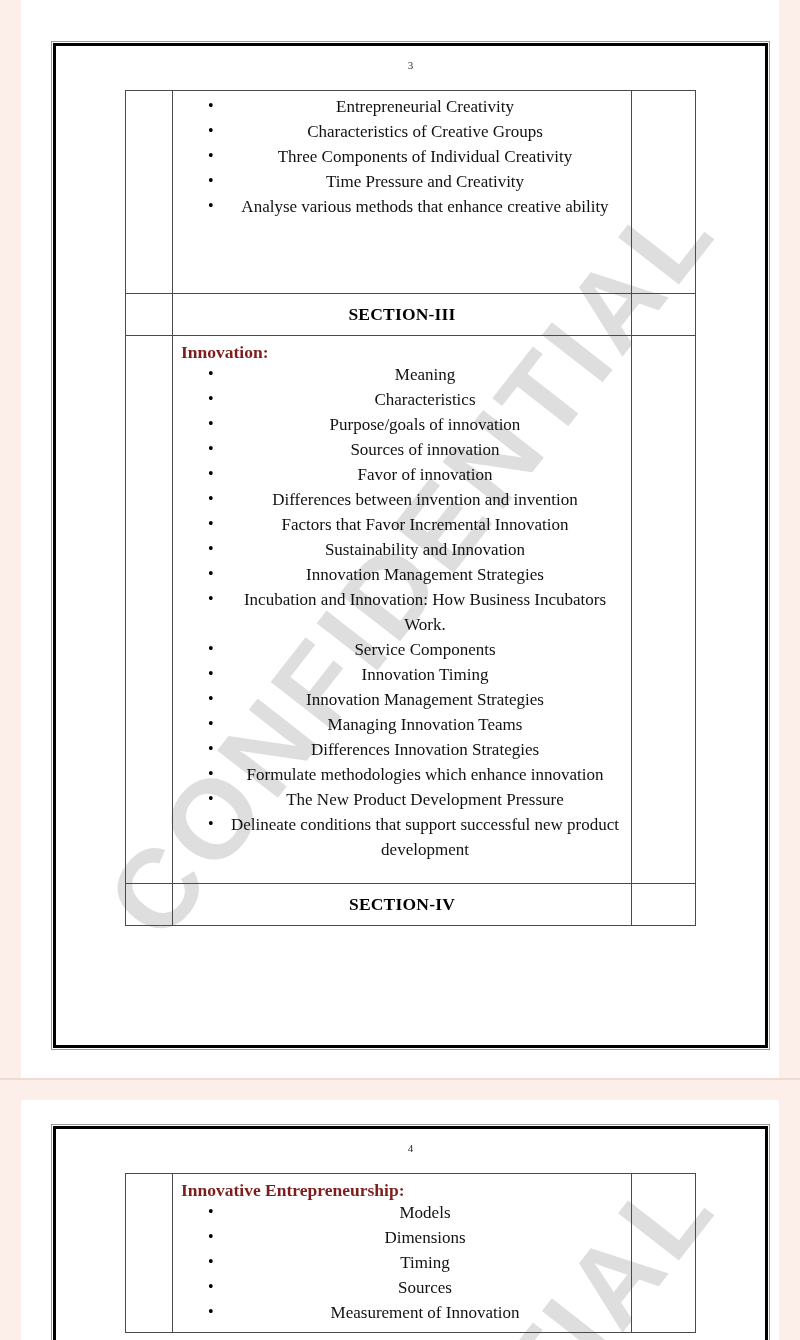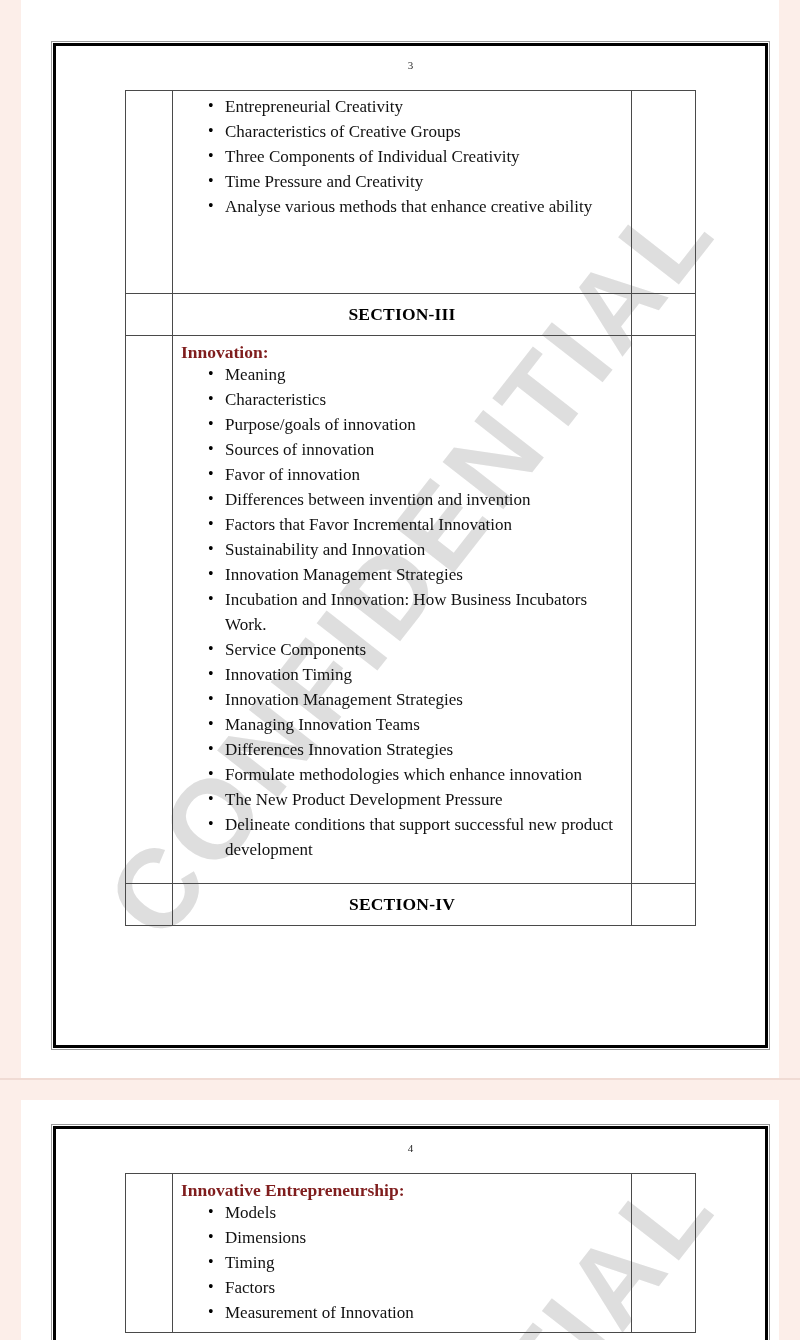--- a/index.html
+++ b/index.html
@@ -107,20 +107,21 @@
     padding: 0 0 0 46px;
     list-style: none;
   }
   ul.topics li {
     position: relative;
     font-size: 17px;
     line-height: 1.47;
     color: #111111;
     padding-left: 0;
     margin: 0;
+    text-align: center;
   }
   ul.topics li::before {
     content: "\2022";
     position: absolute;
     left: -17px;
     top: -1px;
     font-size: 16px;
     color: #000;
   }
 
@@ -248,21 +249,21 @@
           <tbody>
             <tr>
               <td></td>
               <td>
                 <div class="cell-pad">
                   <div class="topic-head">Innovative Entrepreneurship:</div>
                   <ul class="topics">
                     <li>Models</li>
                     <li>Dimensions</li>
                     <li>Timing</li>
-                    <li>Factors</li>
+                    <li>Sources</li>
                     <li>Measurement of Innovation</li>
                   </ul>
                 </div>
               </td>
               <td></td>
             </tr>
           </tbody>
         </table>
 
       </div>

